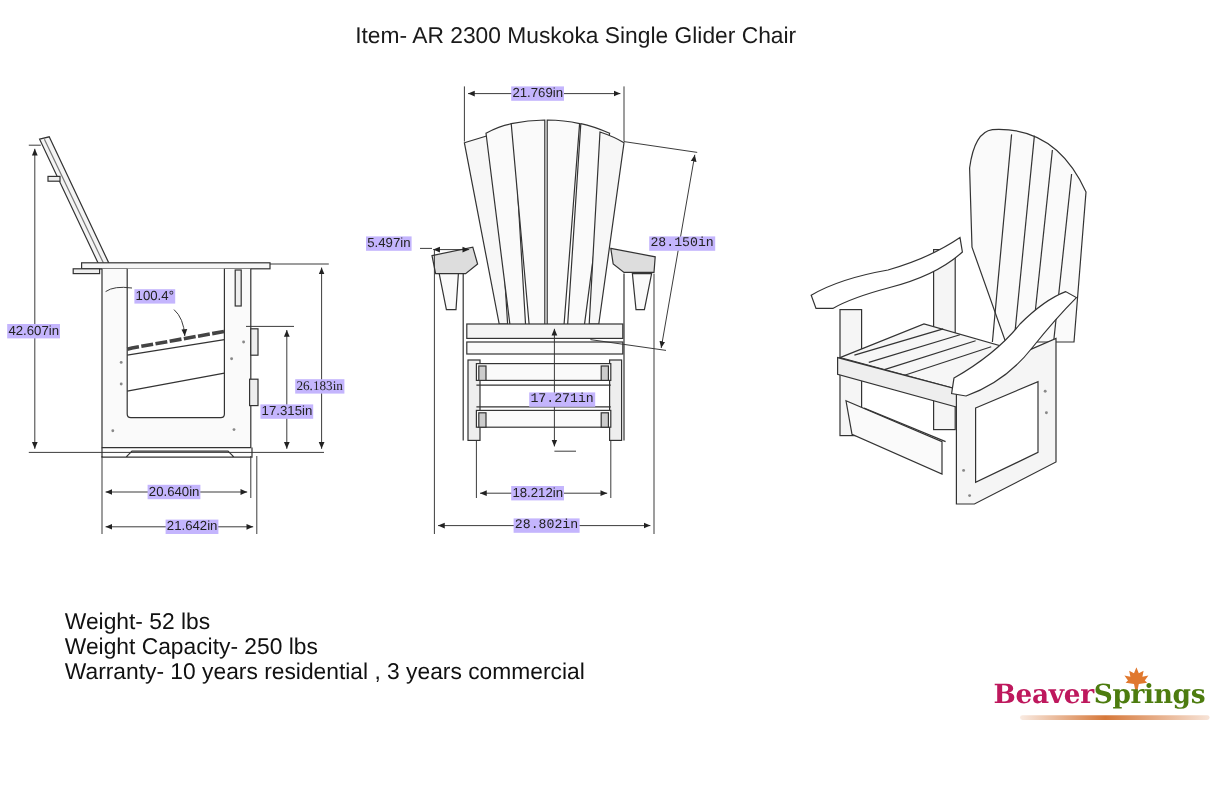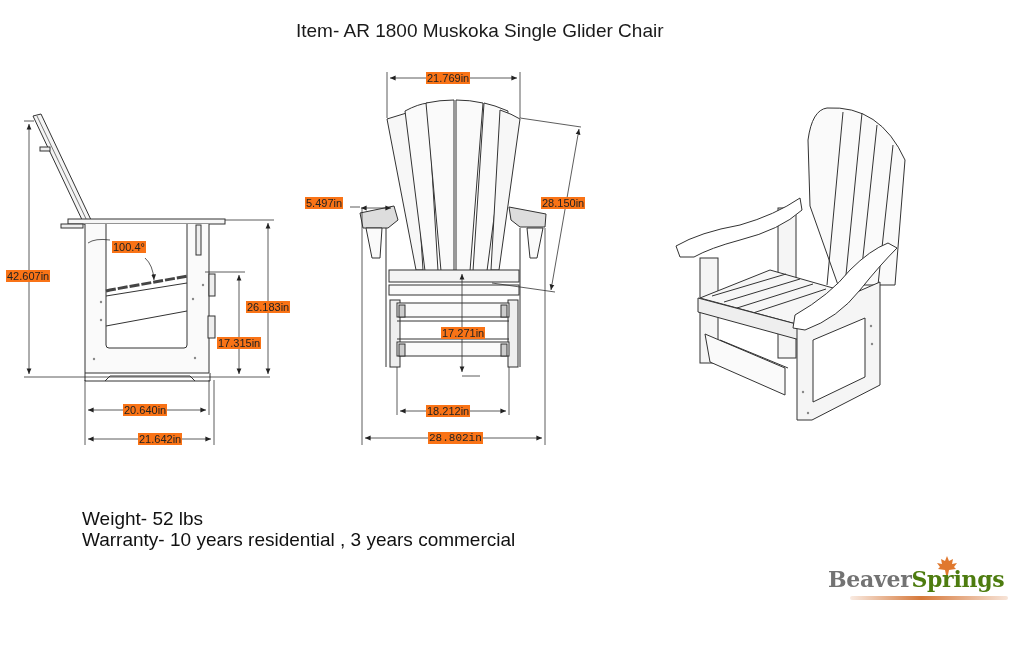--- a/index.html
+++ b/index.html
@@ -1,32 +1,32 @@
 <!DOCTYPE html>
 <html><head>
 <meta charset="utf-8">
 <style>
   html, body { margin: 0; padding: 0; background: #ffffff; }
   body { width: 1023px; height: 662px; position: relative; overflow: hidden; font-family: "Liberation Sans", sans-serif; color: #111; }
   .title { position: absolute; left: 296px; top: 20px; font-size: 19px; color: #1a1a1a; }
-  .dim { position: absolute; font-size: 11px; color: #222; background: #f97316; padding: 0 1px; line-height: 12px; }
+  .dim { position: absolute; font-size: 11px; color: #222; background: #c4b5fd; padding: 0 1px; line-height: 12px; }
   svg.drawing { position: absolute; left: 0; top: 0; }
-  .specs { position: absolute; left: 54px; top: 508px; font-size: 19px; line-height: 21px; color: #111; margin-left: 28px; }
+  .specs { position: absolute; left: 54px; top: 508px; font-size: 19px; line-height: 21px; color: #111; }
   .specs div { white-space: nowrap; }
   .logo { position: absolute; left: 828px; top: 556px; width: 185px; height: 50px; }
   .logo .word { position: absolute; left: 0; top: 10px; font-family: "DejaVu Serif", serif; font-size: 22px; font-weight: bold; letter-spacing: -0.3px; }
-  .logo .beaver { color: #737373; }
+  .logo .beaver { color: #be185d; }
   .logo .springs { color: #4d7c0f; }
   .logo .swoosh { position: absolute; left: 22px; top: 40px; width: 158px; height: 4px; border-radius: 2px; background: linear-gradient(90deg, rgba(215,120,60,0.15), #d6783a 45%, rgba(215,120,60,0.2)); }
   .logo .leaf { position: absolute; left: 108px; top: 0px; }
 </style>
 </head>
 <body>
 
-<div class="title">Item- AR 1800 Muskoka Single Glider Chair</div>
+<div class="title">Item- AR 2300 Muskoka Single Glider Chair</div>
 
 <svg class="drawing" width="1023" height="662" viewBox="0 0 1023 662">
   <defs>
     <marker id="ah" markerWidth="8" markerHeight="8" refX="7" refY="4" orient="auto-start-reverse">
       <path d="M0,1 L7,4 L0,7 z" fill="#222"></path>
     </marker>
   </defs>
 
   <g stroke="#333" stroke-width="1" fill="#fff">
 
@@ -151,34 +151,35 @@
     <path d="M795,315 Q830,295 850,270 Q870,250 888,243 L897,248 Q880,265 860,290 Q838,318 805,330 L793,328 Z" fill="#fff"></path>
     <circle cx="871" cy="326" r="1.2" fill="#888" stroke="none"></circle>
     <circle cx="872" cy="344" r="1.2" fill="#888" stroke="none"></circle>
     <circle cx="803" cy="392" r="1.2" fill="#888" stroke="none"></circle>
     <circle cx="808" cy="413" r="1.2" fill="#888" stroke="none"></circle>
   </g>
 </svg>
 
 <div class="dim" style="left:6px; top:250px;margin-top:20px;">42.607in</div>
 <div class="dim" style="left:112px; top:241px;">100.4°</div>
-<div class="dim" style="left:246px; top:301px;">26.183in</div>
+<div class="dim" style="left:246px; top:316px;font-family:Liberation Serif, serif;">26.183in</div>
 <div class="dim" style="left:217px; top:337px;">17.315in</div>
 <div class="dim" style="left:123px; top:404px;">20.640in</div>
 <div class="dim" style="left:138px; top:433px;">21.642in</div>
 
 <div class="dim" style="left:426px; top:72px;">21.769in</div>
 <div class="dim" style="left:305px; top:197px;">5.497in</div>
-<div class="dim" style="left:541px; top:197px;">28.150in</div>
-<div class="dim" style="left:441px; top:327px;">17.271in</div>
+<div class="dim" style="left:541px; top:197px;font-family:Liberation Mono, monospace;">28.150in</div>
+<div class="dim" style="left:441px; top:327px;font-family:Liberation Mono, monospace;">17.271in</div>
 <div class="dim" style="left:426px; top:405px;">18.212in</div>
 <div class="dim" style="left:428px; top:432px;font-family:Liberation Mono, monospace;">28.802in</div>
 
 <div class="specs">
   <div>Weight- 52 lbs</div>
+  <div>Weight Capacity- 250 lbs</div>
   <div>Warranty- 10 years residential , 3 years commercial</div>
 </div>
 
 <div class="logo">
   <svg class="leaf" width="22" height="20" viewBox="0 0 22 20">
     <path d="M11,0 L13,5 L17,3 L16,8 L21,7 L18,11 L20,13 L13,14 L12,19 L10,19 L9,14 L2,13 L4,11 L1,7 L6,8 L5,3 L9,5 Z" fill="#e0782e"></path>
   </svg>
   <div class="word"><span class="beaver">Beaver</span><span class="springs">Springs</span></div>
   <div class="swoosh"></div>
 </div>

